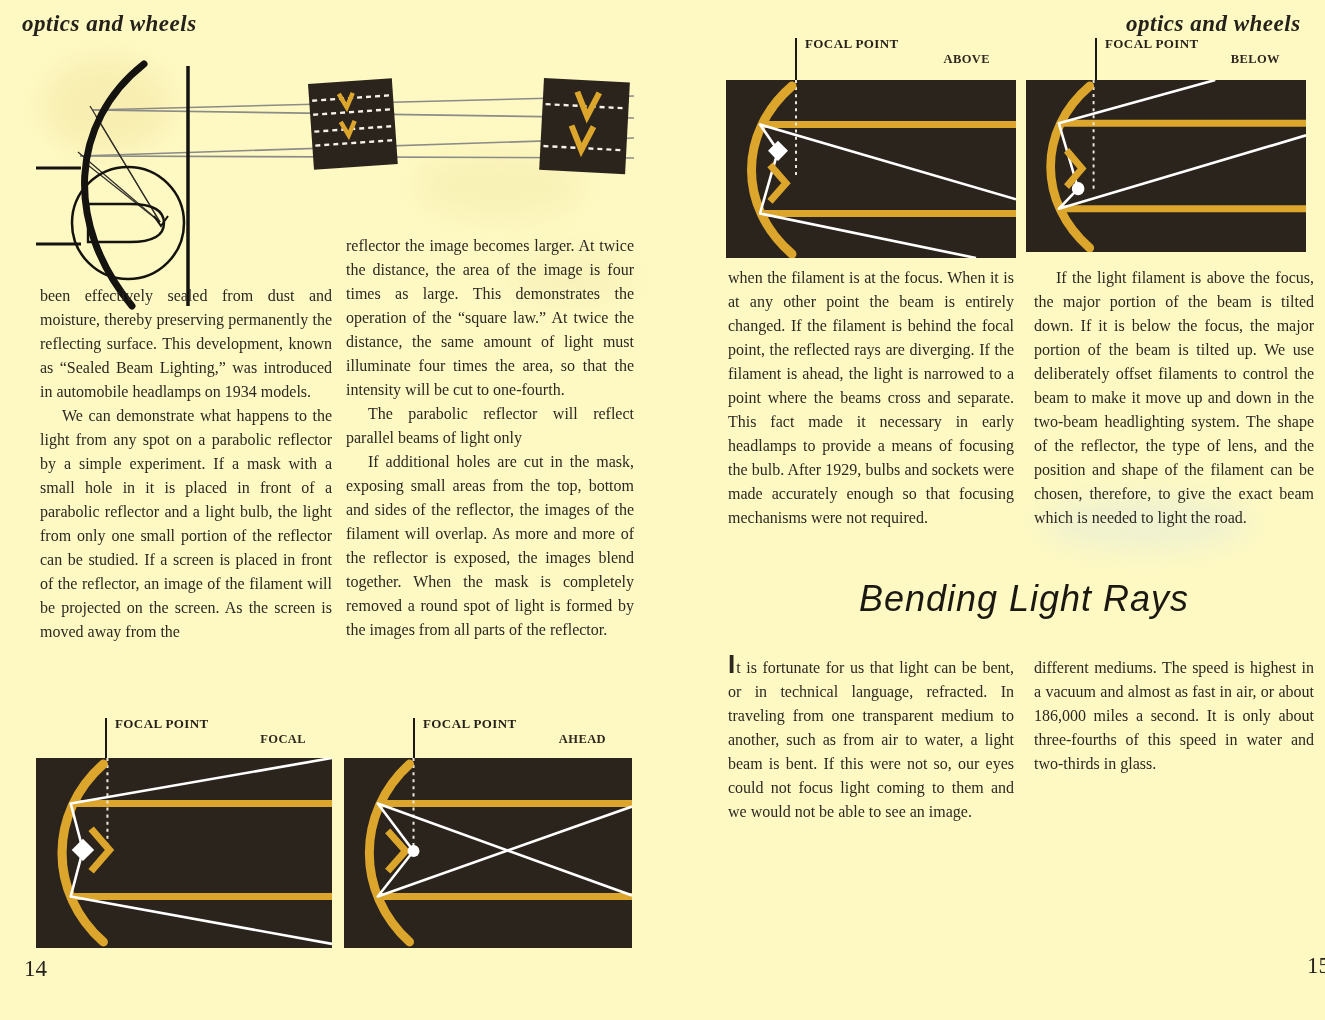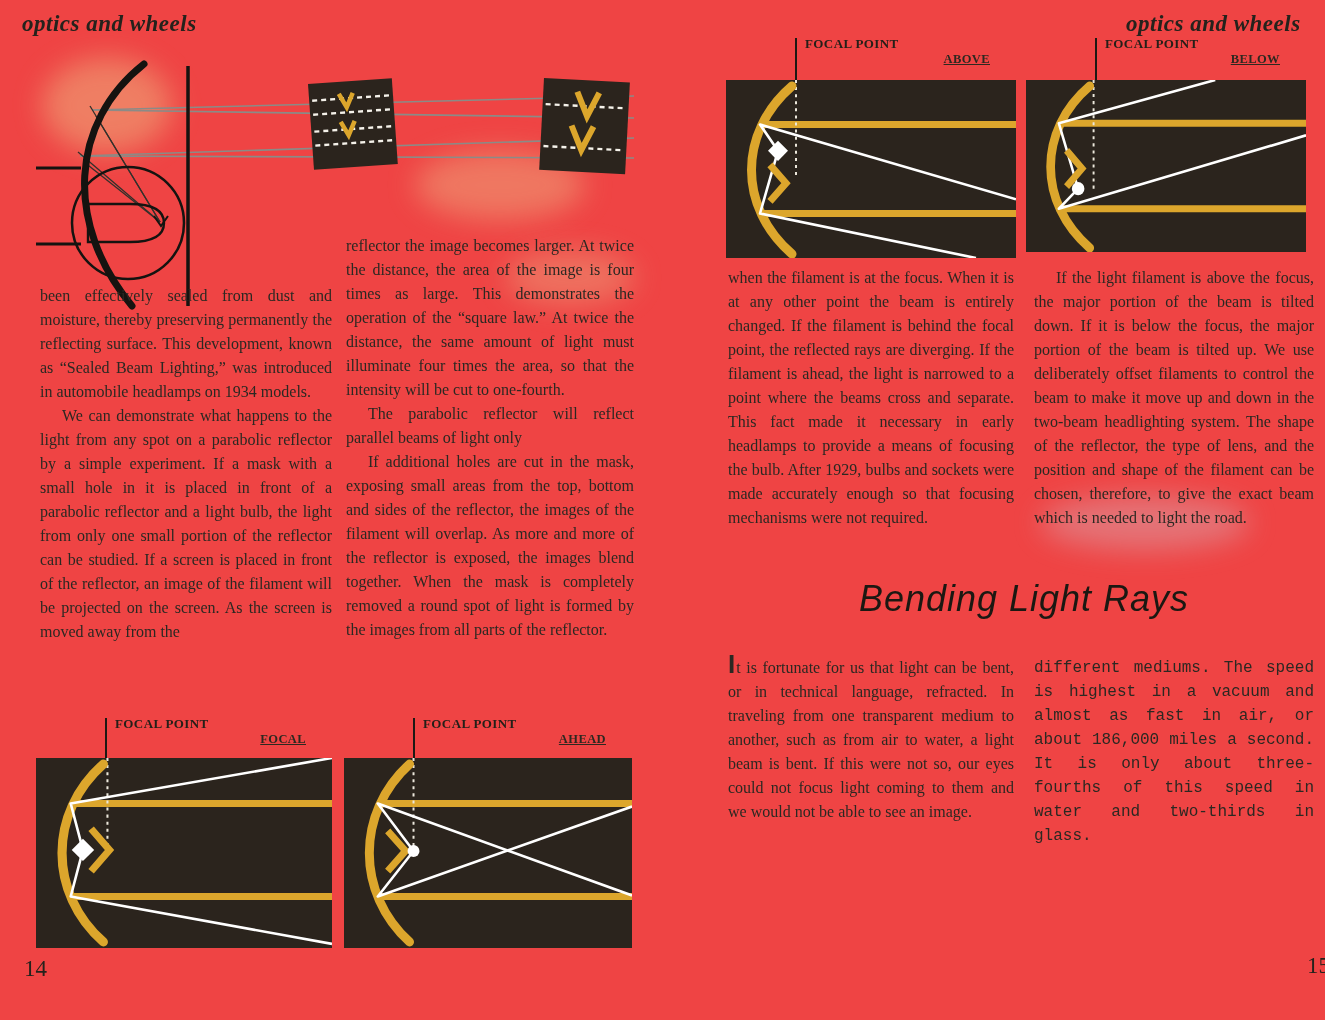--- a/index.html
+++ b/index.html
@@ -1,18 +1,18 @@
 <!DOCTYPE html>
 <html><head>
 <meta charset="utf-8">
 <style>
   html,body{margin:0;padding:0;background:#d8d5cd;}
   .spread{
     position:relative;width:1325px;height:1020px;overflow:hidden;
-    background:#ef4444;
+    background:#fef9c3;
     font-family:"Liberation Serif",serif;color:#2b2822;
   }
   .blob{position:absolute;border-radius:50%;filter:blur(14px);pointer-events:none;}
   .running-head{
     position:absolute;font-style:italic;font-weight:bold;font-size:23px;
     letter-spacing:.5px;color:#25221c;white-space:nowrap;
   }
   .pageno{position:absolute;font-size:23px;color:#25221c;}
   .col{position:absolute;text-align:justify;font-size:16px;line-height:24px;}
   .col p{margin:0;}
@@ -28,21 +28,21 @@
   }
   .fp-diagram{position:absolute;}
   .fp-head{position:relative;}
   .fp-tick{position:absolute;left:69px;top:2px;width:2px;background:#1c1914;}
   .fp-label{
     position:absolute;left:79px;top:0;font-weight:bold;font-size:13px;
     letter-spacing:.4px;color:#241f18;white-space:nowrap;
   }
   .fp-corner{
     position:absolute;right:26px;top:16px;font-weight:bold;font-size:12.5px;
-    letter-spacing:.4px;color:#2e2820;white-space:nowrap;text-decoration:underline;
+    letter-spacing:.4px;color:#2e2820;white-space:nowrap;
   }
   svg{display:block;}
   .panel{fill:#2b241d;}
   .arc{fill:none;stroke:#dca62c;stroke-width:9;stroke-linecap:round;}
   .beam{stroke:#dca62c;stroke-width:7;}
   .ray{fill:none;stroke:#ffffff;stroke-width:2.6;stroke-linejoin:round;}
   .dotline{stroke:#ece7db;stroke-width:2;stroke-dasharray:3 4;}
   .chev{fill:none;stroke:#dca62c;stroke-width:7;stroke-linejoin:miter;}
   .ink{stroke:#151310;fill:none;}
 </style>
@@ -200,20 +200,20 @@
   </div>
   <div class="col" style="left:1034px;top:266px;width:280px;">
     <p class="ind">If the light filament is above the focus, the major portion of the beam is tilted down. If it is below the focus, the major portion of the beam is tilted up. We use deliberately offset filaments to control the beam to make it move up and down in the two-beam headlighting system. The shape of the reflector, the type of lens, and the position and shape of the filament can be chosen, therefore, to give the exact beam which is needed to light the road.</p>
   </div>
 
   <div class="section-heading">Bending Light Rays</div>
 
   <div class="col" style="left:728px;top:656px;width:286px;">
     <p class="lead">It is fortunate for us that light can be bent, or in technical language, refracted. In traveling from one transparent medium to another, such as from air to water, a light beam is bent. If this were not so, our eyes could not focus light coming to them and we would not be able to see an image.</p>
   </div>
-  <div class="col" style="left:1034px;top:656px;width:280px;font-family:Liberation Mono, monospace;">
+  <div class="col" style="left:1034px;top:656px;width:280px;">
     <p>different mediums. The speed is highest in a vacuum and almost as fast in air, or about 186,000 miles a second. It is only about three-fourths of this speed in water and two-thirds in glass.</p>
   </div>
 
   <div class="pageno" style="left:24px;top:956px;">14</div>
   <div class="pageno" style="left:1307px;top:953px;">15</div>
 
 </div>
 
 </body></html>

